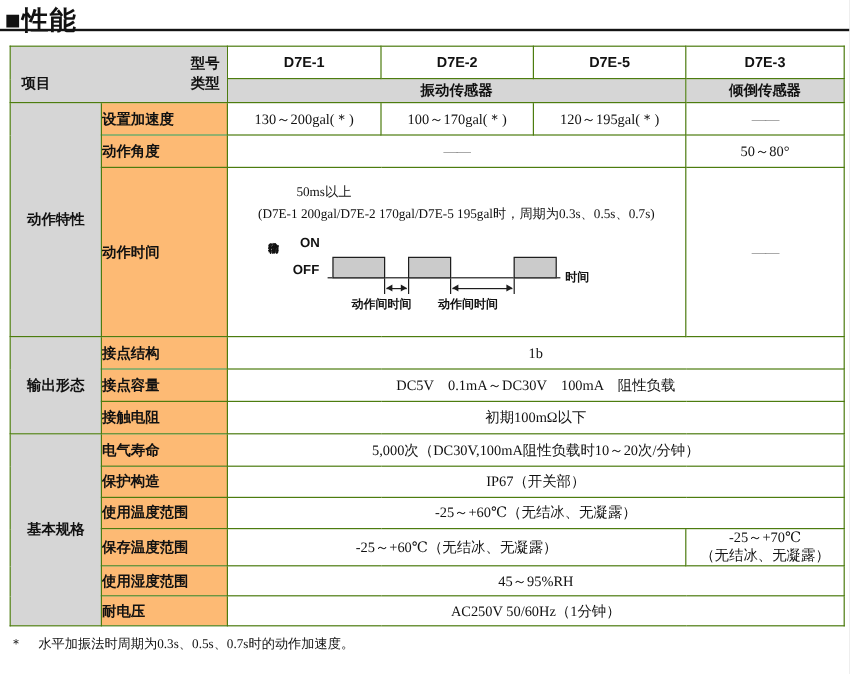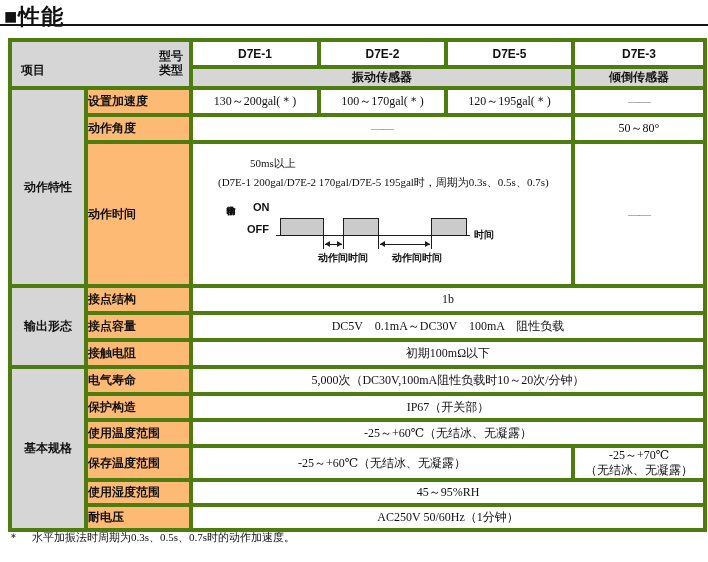--- a/index.html
+++ b/index.html
@@ -5,21 +5,21 @@
   html,body { margin:0; padding:0; background:#fff; }
   .page {
     position:relative; width:708px; height:562px; background:#ffffff;
     font-family:"Liberation Sans", sans-serif; color:#111;
     outline:1px solid #b9b9b9; overflow:hidden;
   }
   .title { position:absolute; left:4px; top:2px; font-size:22px; font-weight:bold; letter-spacing:1px; }
   .title-rule { position:absolute; left:0; top:24px; width:708px; height:2px; background:#141414; }
 
   table.spec { position:absolute; left:8px; top:38px; width:695px; border-collapse:collapse; table-layout:fixed; }
-  table.spec td, table.spec th { border:4px solid #4d7c0f; padding:0; font-size:12px; vertical-align:middle; overflow:hidden; }
+  table.spec td, table.spec th { border:1px solid #4d7c0f; padding:0; font-size:12px; vertical-align:middle; overflow:hidden; }
   .hd { background:#d6d6d6; }
   .bold { font-weight:bold; }
   .center { text-align:center; }
   .val { font-family:"Liberation Serif", "DejaVu Serif", serif; text-align:center; font-weight:normal; }
   .label-cell { text-align:left; padding-left:9px; font-weight:bold; background:#fdba74; }
   .group-cell { text-align:center; font-weight:bold; background:#d6d6d6; }
   .dash { color:#8a8a8a; letter-spacing:-1px; font-family:"Liberation Serif", serif; }
   .smallval { font-size:11px; line-height:1.25; }
 
   .corner { position:relative; font-weight:bold; }
@@ -43,21 +43,21 @@
   .diag .p3 { left:238px; width:36px; }
   .diag .tick { position:absolute; top:92px; width:1px; height:13px; background:#1e1e1e; }
   .diag .t1 { left:130px; } .diag .t2 { left:150px; } .diag .t3 { left:185px; } .diag .t4 { left:238px; }
   .diag .arrow { position:absolute; top:100px; height:1px; background:#1e1e1e; }
   .diag .arrow::before, .diag .arrow::after { content:""; position:absolute; top:-3px; width:0; height:0;
     border-top:3px solid transparent; border-bottom:3px solid transparent; }
   .diag .arrow::before { left:0;  border-right:5px solid #1e1e1e; }
   .diag .arrow::after  { right:0; border-left:5px solid #1e1e1e; }
   .diag .a1 { left:132px; width:17px; }
   .diag .a2 { left:187px; width:50px; }
-  .diag .ivl { position:absolute; top:107px; font-family:Liberation Sans, sans-serif; font-size:10px; font-weight:bold; text-align:right; }
+  .diag .ivl { position:absolute; top:107px; font-family:Liberation Sans, sans-serif; font-size:10px; font-weight:bold; text-align:left; }
   .diag .ivl1 { left:103px; width:72px; }
   .diag .ivl2 { left:175px; width:74px; }
   .diag .xaxis { position:absolute; left:281px; top:84px; font-family:"Liberation Sans",sans-serif; font-size:10px; font-weight:bold; }
 
   .footnote { position:absolute; left:8px; top:530px; font-size:11px; font-family:"Liberation Serif", serif; line-height:15px; }
   .footnote .row { display:flex; }
   .footnote .mark { width:24px; }
   .footnote .ind { margin-left:24px; }
 </style>
 </head>

